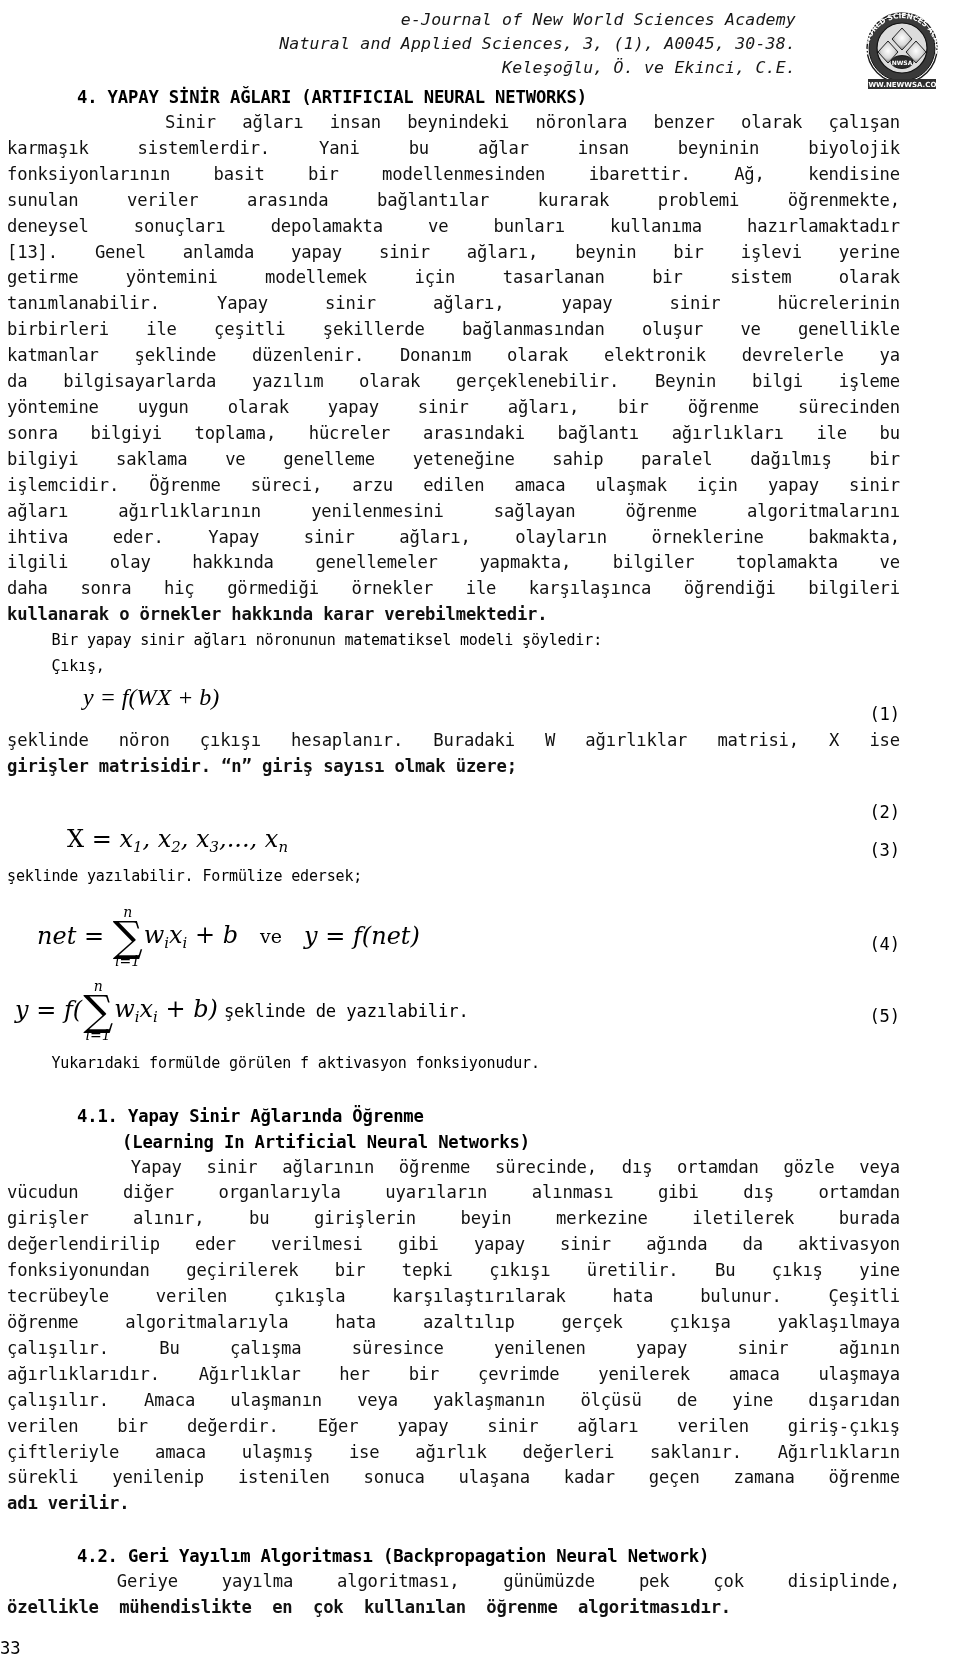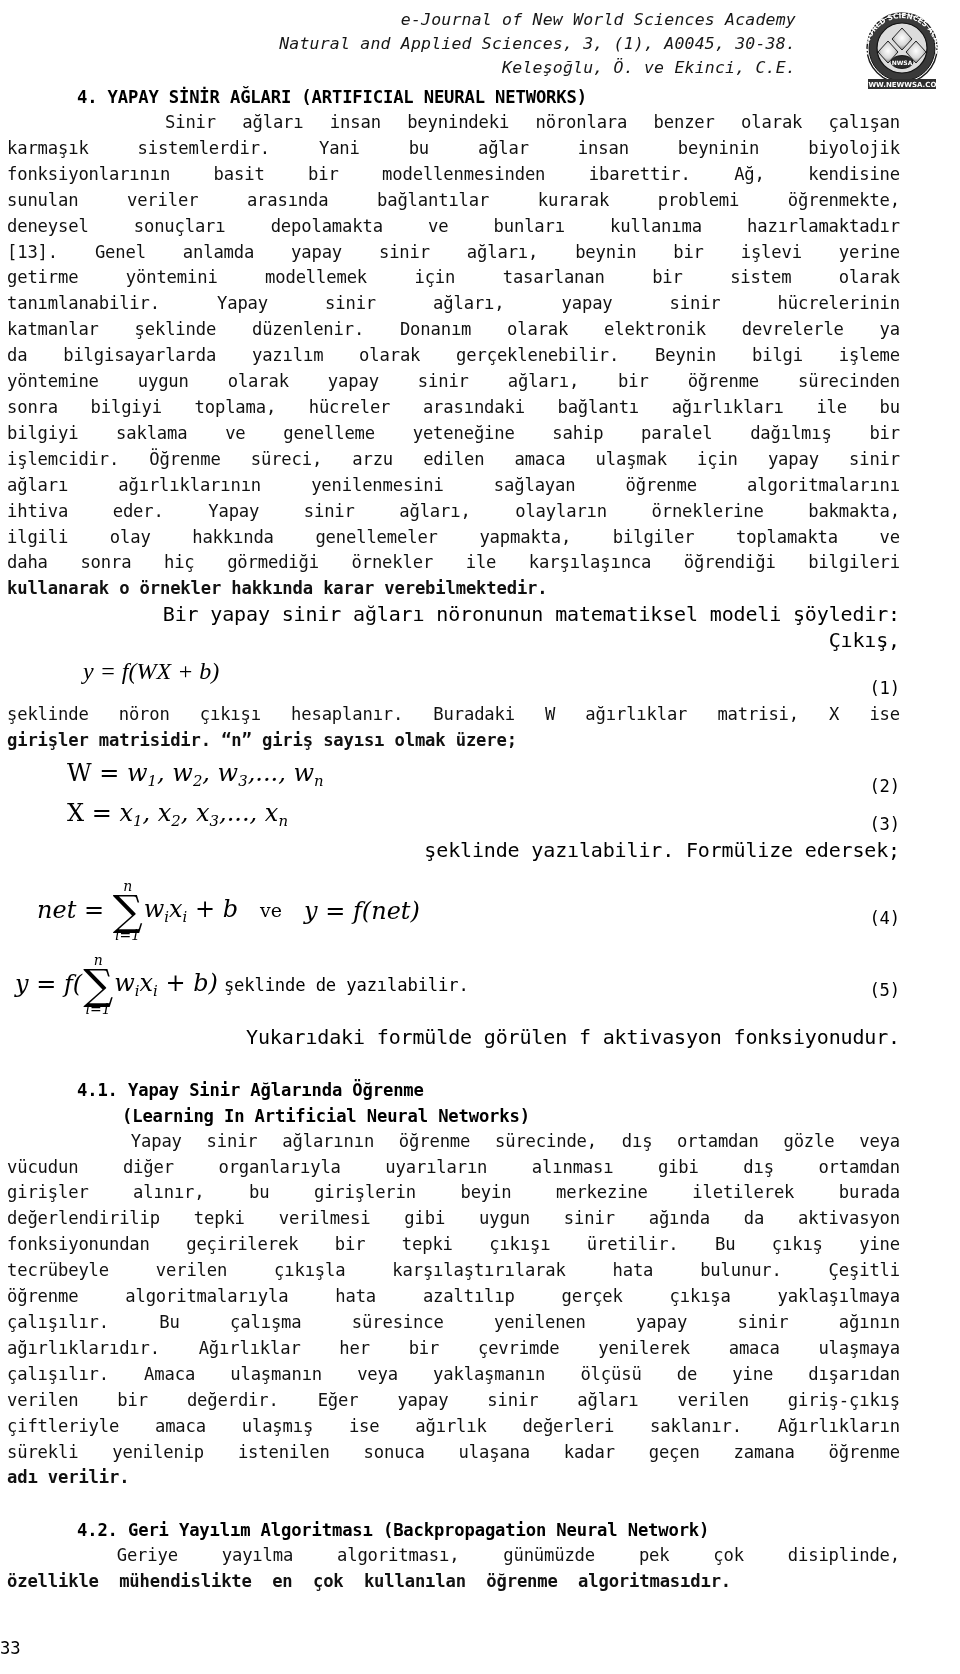--- a/index.html
+++ b/index.html
@@ -91,26 +91,25 @@
     text-align-last: justify;
     white-space: pre;
   }
   .para > .ln.last {
     text-align-last: left;
     font-weight: bold;
   }
 
   .plain {
     font-family: "DejaVu Sans Mono", monospace;
-    font-size: 20px;
+    font-size: 15px;
     line-height: 25.9px;
     letter-spacing: -0.15px;
     white-space: pre;
     margin: 0;
-    text-align: right;
   }
 
   
   .eq-row {
     position: relative;
     display: block;
     width: 893px;
   }
   .eq-body {
     font-family: "DejaVu Serif", serif;
@@ -256,20 +255,21 @@
 
     <div class="para">
       <span class="ln">      Sinir ağları insan beynindeki nöronlara benzer olarak çalışan</span>
       <span class="ln">karmaşık  sistemlerdir.  Yani  bu  ağlar  insan  beyninin  biyolojik</span>
       <span class="ln">fonksiyonlarının  basit  bir  modellenmesinden  ibarettir.  Ağ,  kendisine</span>
       <span class="ln">sunulan  veriler  arasında  bağlantılar  kurarak  problemi  öğrenmekte,</span>
       <span class="ln">deneysel  sonuçları  depolamakta  ve  bunları  kullanıma  hazırlamaktadır</span>
       <span class="ln">[13].  Genel  anlamda  yapay  sinir  ağları,  beynin  bir  işlevi  yerine</span>
       <span class="ln">getirme  yöntemini  modellemek  için  tasarlanan  bir  sistem  olarak</span>
       <span class="ln">tanımlanabilir.  Yapay  sinir  ağları,  yapay  sinir  hücrelerinin</span>
+      <span class="ln">birbirleri  ile  çeşitli  şekillerde  bağlanmasından  oluşur  ve  genellikle</span>
       <span class="ln">katmanlar  şeklinde  düzenlenir.  Donanım  olarak  elektronik  devrelerle  ya</span>
       <span class="ln">da  bilgisayarlarda  yazılım  olarak  gerçeklenebilir.  Beynin  bilgi  işleme</span>
       <span class="ln">yöntemine  uygun  olarak  yapay  sinir  ağları,  bir  öğrenme  sürecinden</span>
       <span class="ln">sonra  bilgiyi  toplama,  hücreler  arasındaki  bağlantı  ağırlıkları  ile  bu</span>
       <span class="ln">bilgiyi  saklama  ve  genelleme  yeteneğine  sahip  paralel  dağılmış  bir</span>
       <span class="ln">işlemcidir.  Öğrenme  süreci,  arzu  edilen  amaca  ulaşmak  için  yapay  sinir</span>
       <span class="ln">ağları  ağırlıklarının  yenilenmesini  sağlayan  öğrenme  algoritmalarını</span>
       <span class="ln">ihtiva  eder.  Yapay  sinir  ağları,  olayların  örneklerine  bakmakta,</span>
       <span class="ln">ilgili  olay  hakkında  genellemeler  yapmakta,  bilgiler  toplamakta  ve</span>
       <span class="ln">daha  sonra  hiç  görmediği  örnekler  ile  karşılaşınca  öğrendiği  bilgileri</span>
@@ -285,23 +285,20 @@
       </span>
       <span class="eq-num">(1)</span>
     </div>
 
     <div class="para">
       <span class="ln">şeklinde nöron çıkışı hesaplanır. Buradaki W ağırlıklar matrisi, X ise</span>
       <span class="ln last">girişler matrisidir. “n” giriş sayısı olmak üzere;</span>
     </div>
 
     <div class="eq-row" style="height:40px; padding-top:6px;">
-      <span class="eq-body" style="margin-left:60px;">
-        <span class="up">W</span> = <span>w</span><sub class="idx">1</sub>, <span>w</span><sub class="idx">2</sub>, <span>w</span><sub class="idx">3</sub>,..., <span>w</span><sub class="idx">n</sub>
-      </span>
       <span class="eq-num">(2)</span>
     </div>
 
     <div class="eq-row" style="height:38px;">
       <span class="eq-body" style="margin-left:60px;">
         <span class="up">X</span> = <span>x</span><sub class="idx">1</sub>, <span>x</span><sub class="idx">2</sub>, <span>x</span><sub class="idx">3</sub>,..., <span>x</span><sub class="idx">n</sub>
       </span>
       <span class="eq-num">(3)</span>
     </div>
 
@@ -327,21 +324,21 @@
 
     <div class="spacer-lg"></div>
 
     <div class="h-sec indent1">4.1. Yapay Sinir Ağlarında Öğrenme</div>
     <div class="h-sec indent2">(Learning In Artificial Neural Networks)</div>
 
     <div class="para">
       <span class="ln">     Yapay sinir ağlarının öğrenme sürecinde, dış ortamdan gözle veya</span>
       <span class="ln">vücudun  diğer  organlarıyla  uyarıların  alınması  gibi  dış  ortamdan</span>
       <span class="ln">girişler  alınır,  bu  girişlerin  beyin  merkezine  iletilerek  burada</span>
-      <span class="ln">değerlendirilip  tepki  verilmesi  gibi  uygun  sinir  ağında  da  aktivasyon</span>
+      <span class="ln">değerlendirilip  eder  verilmesi  gibi  yapay  sinir  ağında  da  aktivasyon</span>
       <span class="ln">fonksiyonundan  geçirilerek  bir  tepki  çıkışı  üretilir.  Bu  çıkış  yine</span>
       <span class="ln">tecrübeyle  verilen  çıkışla  karşılaştırılarak  hata  bulunur.  Çeşitli</span>
       <span class="ln">öğrenme  algoritmalarıyla  hata  azaltılıp  gerçek  çıkışa  yaklaşılmaya</span>
       <span class="ln">çalışılır.  Bu  çalışma  süresince  yenilenen  yapay  sinir  ağının</span>
       <span class="ln">ağırlıklarıdır. Ağırlıklar her bir çevrimde yenilerek amaca ulaşmaya</span>
       <span class="ln">çalışılır. Amaca ulaşmanın veya yaklaşmanın ölçüsü de yine dışarıdan</span>
       <span class="ln">verilen bir değerdir. Eğer yapay sinir ağları verilen giriş-çıkış</span>
       <span class="ln">çiftleriyle amaca ulaşmış ise ağırlık değerleri saklanır. Ağırlıkların</span>
       <span class="ln">sürekli yenilenip istenilen sonuca ulaşana kadar geçen zamana öğrenme</span>
       <span class="ln last">adı verilir.</span>

